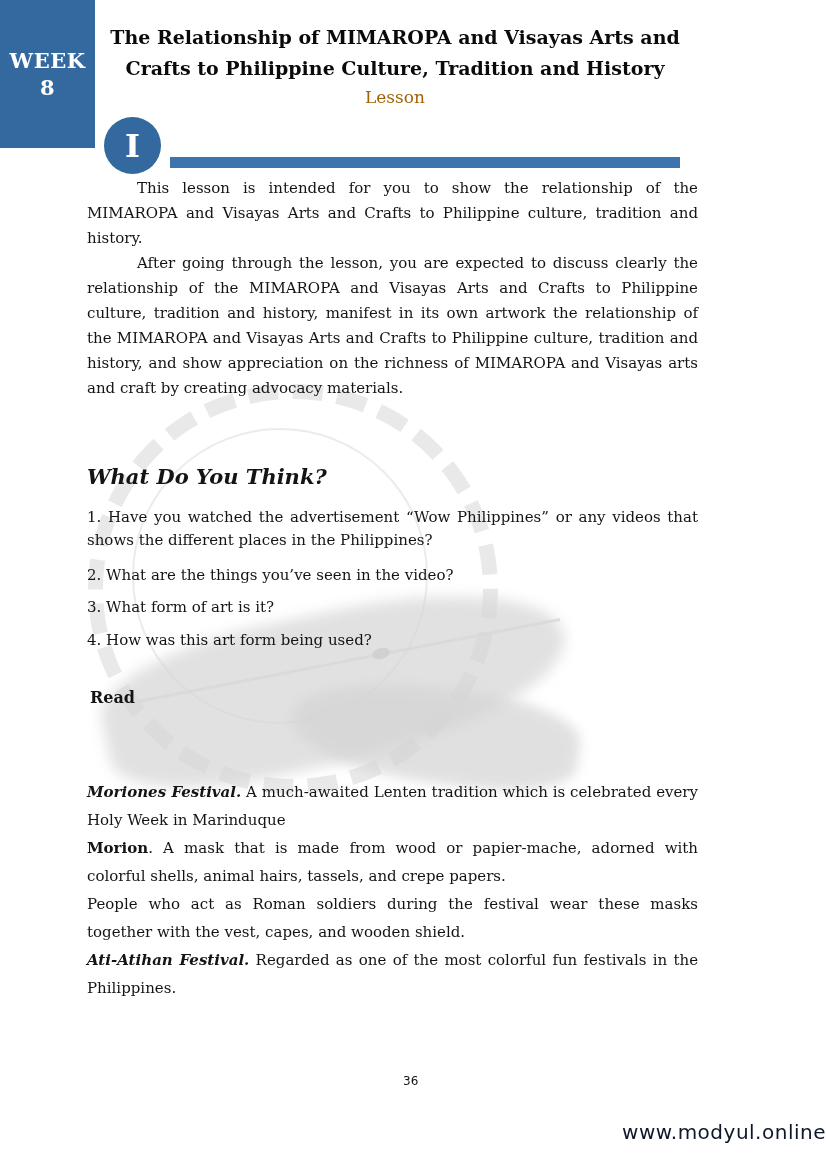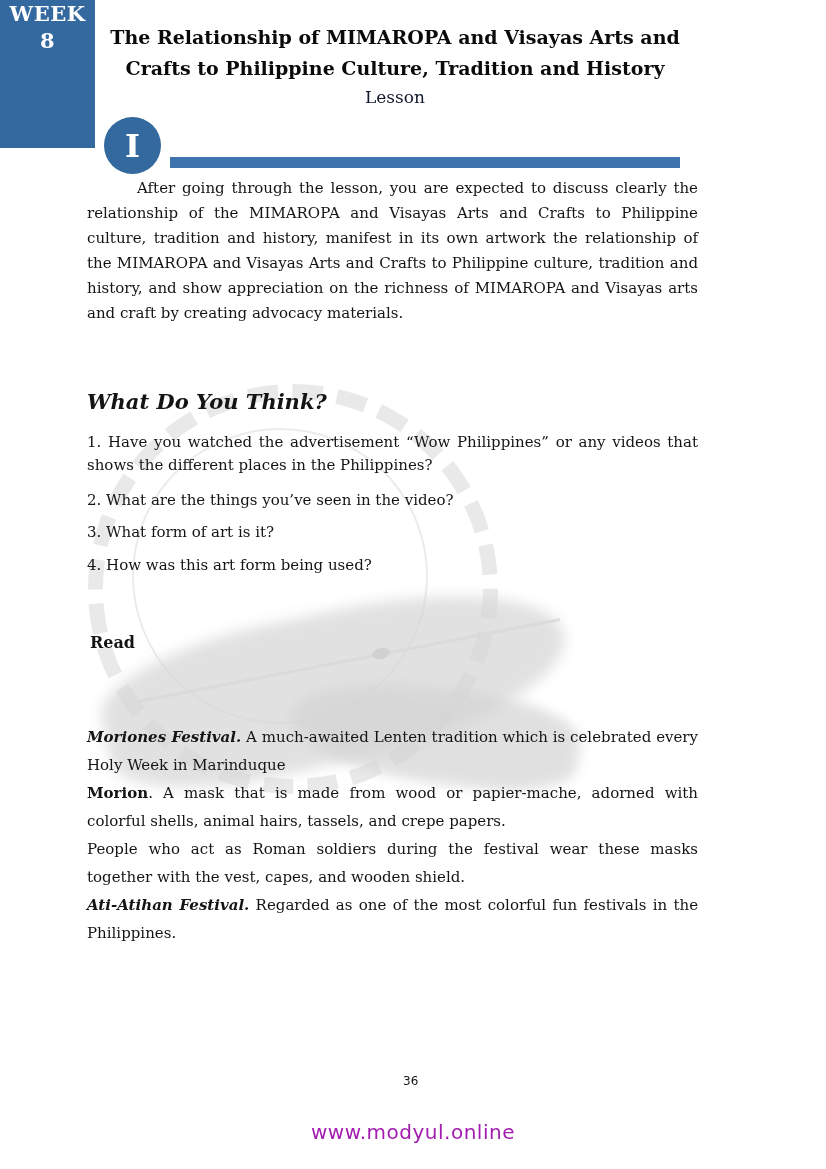--- a/index.html
+++ b/index.html
@@ -9,35 +9,35 @@
     background:#ffffff;
     font-family:"DejaVu Serif", serif;
     color:#141414;
     overflow:hidden;
   }
 
   
   .week-badge{
     position:absolute;left:0;top:0;width:95px;height:148px;
     background:#34699F;color:#ffffff;
-    display:flex;flex-direction:column;align-items:center;justify-content:flex-start;
+    display:flex;flex-direction:column;align-items:center;justify-content:center;
     font-weight:bold;font-size:21px;line-height:27px;letter-spacing:.5px;
     z-index:3;
   }
 
   
   .header{
     position:absolute;left:95px;top:22px;width:600px;
     text-align:center;z-index:3;
   }
   .page-title{
     font-size:19px;font-weight:bold;line-height:31px;color:#0a0a0a;
   }
   .lesson-label{
-    font-size:17px;margin-top:3px;color:#0f172a;
+    font-size:17px;margin-top:3px;color:#a16207;
   }
   .marker-circle{
     position:absolute;left:104px;top:117px;width:57px;height:57px;
     border-radius:50%;background:#34699F;color:#ffffff;
     display:flex;align-items:center;justify-content:center;
     font-weight:bold;font-size:32px;z-index:3;
   }
   .marker-bar{
     position:absolute;left:170px;top:157px;width:510px;height:11px;
     background:#3D74AD;z-index:3;
@@ -87,21 +87,21 @@
   }
   .questions{list-style:none;margin:0;padding:0;}
   .questions li{
     text-align:justify;line-height:23px;
   }
   .q1{margin-top:17px;}
   .q2{margin-top:12px;}
   .q3{margin-top:9px;}
   .q4{margin-top:10px;}
   .read-heading{
-    margin-top:56px;font-weight:bold;font-size:16px;padding-left:3px;
+    margin-top:36px;font-weight:bold;font-size:16px;padding-left:3px;
   }
   .read-para{
     margin-top:9px;text-align:justify;text-indent:55px;line-height:25px;
   }
   .festivals{margin-top:71px;}
   .festival{
     text-align:justify;line-height:28px;margin-bottom:4px;
   }
   .festival-last{margin-top:27px;}
   .term-bi{font-weight:bold;font-style:italic;}
@@ -109,22 +109,22 @@
 
   
   .footer-book{
     position:absolute;left:87px;top:1071px;font-style:italic;font-size:15px;z-index:2;
   }
   .footer-page{
     position:absolute;left:403px;top:1074px;
     font-family:"DejaVu Sans", sans-serif;font-size:12px;z-index:2;
   }
   .site-watermark{
-    position:absolute;left:0;top:1120px;width:826px;text-align:center;
-    font-family:"DejaVu Sans", sans-serif;font-size:20px;color:#a21caf;
+    position:absolute;left:0;top:1120px;width:826px;text-align:right;
+    font-family:"DejaVu Sans", sans-serif;font-size:20px;color:#0f172a;
     letter-spacing:.5px;z-index:2;
   }
 </style>
 </head>
 <body>
 
 <div class="page">
 
   <div class="stamp">
     <div class="stamp-ring-outer"></div>
@@ -144,20 +144,21 @@
     <div class="page-title">The Relationship of MIMAROPA and Visayas Arts and Crafts to Philippine Culture, Tradition and History</div>
     <div class="lesson-label">Lesson</div>
   </div>
   <div class="marker-circle">
     <span>I</span>
   </div>
   <div class="marker-bar"></div>
 
   <div class="content">
 
+    <p class="para para-1">This lesson is intended for you to show the relationship of the MIMAROPA and Visayas Arts and Crafts to Philippine culture, tradition and history.</p>
     <p class="para para-2">After going through the lesson, you are expected to discuss clearly the relationship of the MIMAROPA and Visayas Arts and Crafts to Philippine culture, tradition and history, manifest in its own artwork the relationship of the MIMAROPA and Visayas Arts and Crafts to Philippine culture, tradition and history, and show appreciation on the richness of MIMAROPA and Visayas arts and craft by creating advocacy materials.</p>
 
     <div class="think-heading">What Do You Think?</div>
     <ul class="questions">
       <li class="q1">1. Have you watched the advertisement “Wow Philippines” or any videos that shows the different places in the Philippines?</li>
       <li class="q2">2. What are the things you’ve seen in the video?</li>
       <li class="q3">3. What form of art is it?</li>
       <li class="q4">4. How was this art form being used?</li>
     </ul>
 

